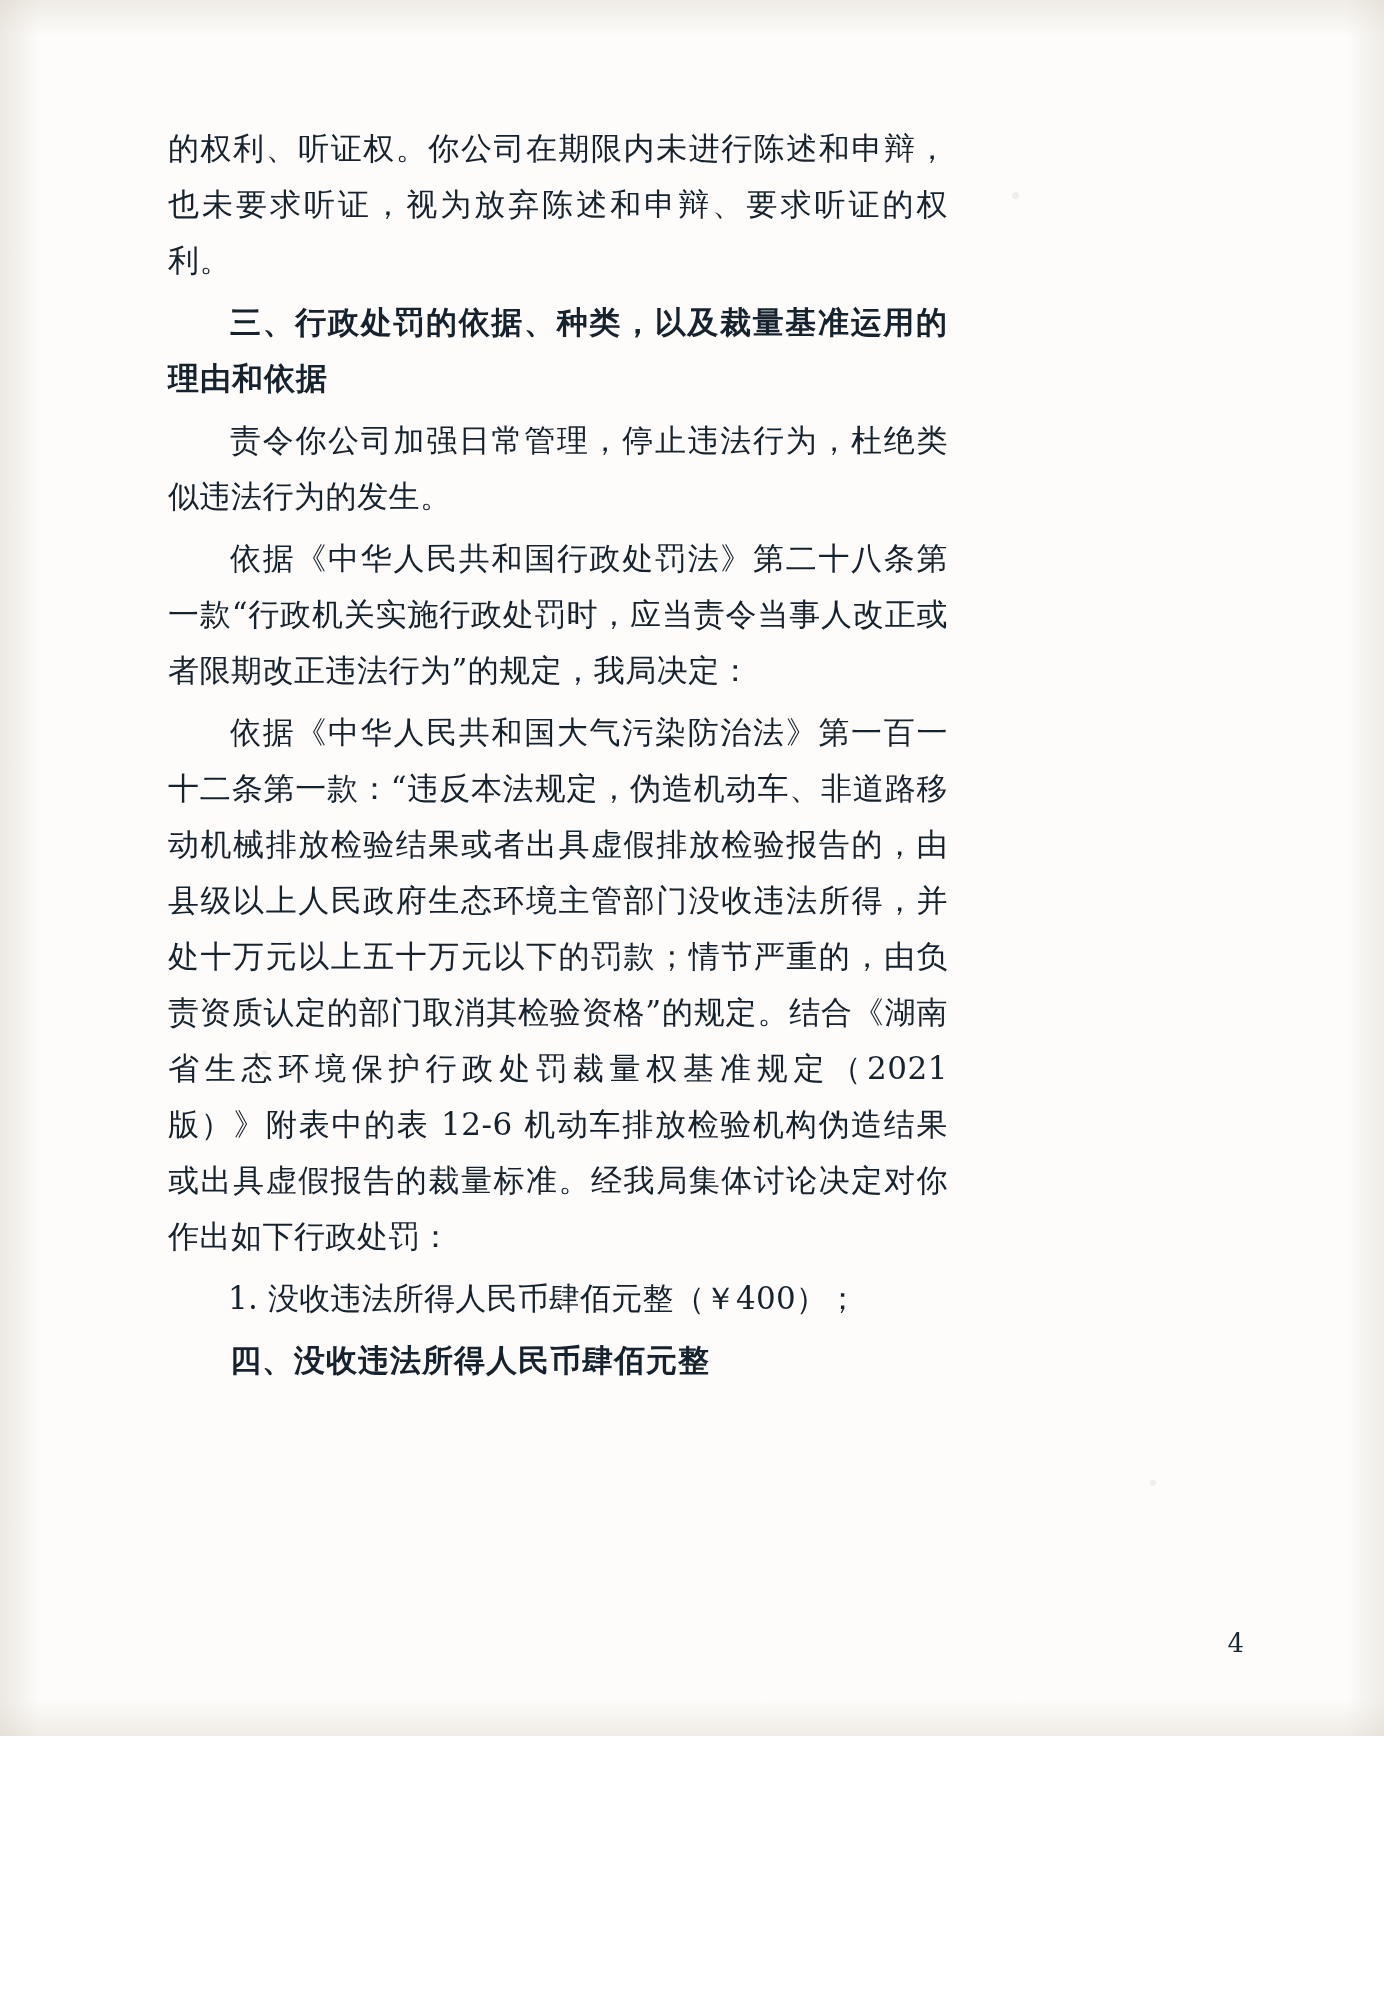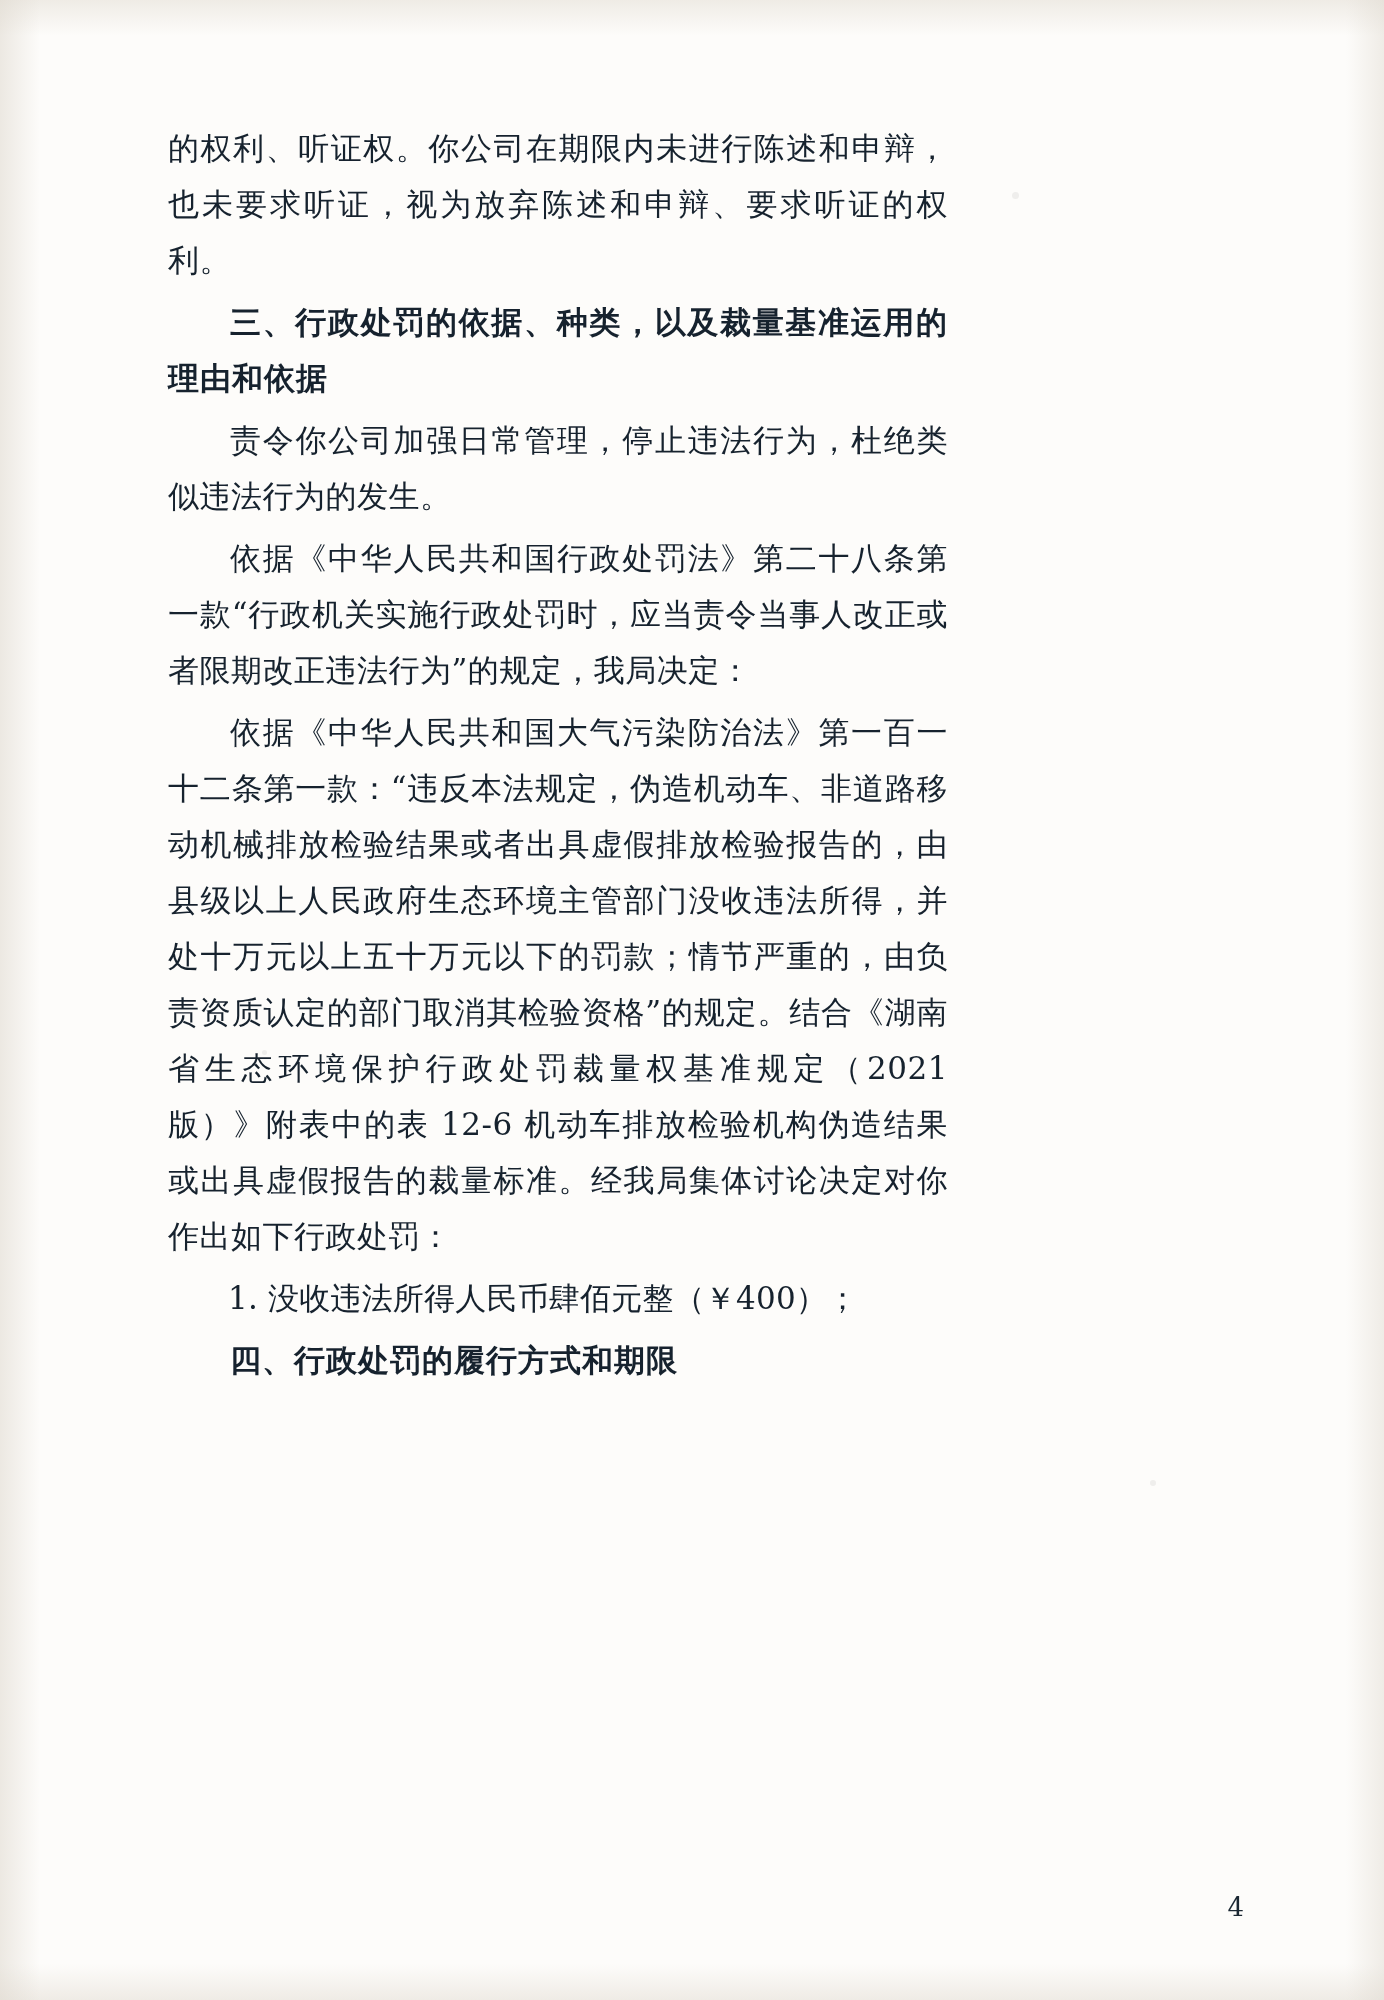--- a/index.html
+++ b/index.html
@@ -9,21 +9,21 @@
   }
   body {
     width: 1384px;
     height: 2000px;
     overflow: hidden;
     font-family: "DejaVu Serif", serif;
   }
   .page {
     position: relative;
     width: 1384px;
-    height: 2000px;
+    height: 1736px;
     background: #fdfcfa;
     box-sizing: border-box;
   }
   
   .page:before {
     content: "";
     position: absolute;
     inset: 0;
     background:
       linear-gradient(90deg, rgba(222,216,206,0.55) 0px, rgba(255,255,255,0) 40px),
@@ -93,20 +93,20 @@
 
     <p class="indent">责令你公司加强日常管理，停止违法行为，杜绝类似违法行为的发生。</p>
 
     <p class="indent">依据《中华人民共和国行政处罚法》第二十八条第一款“行政机关实施行政处罚时，应当责令当事人改正或者限期改正违法行为”的规定，我局决定：</p>
 
     <p class="indent">依据《中华人民共和国大气污染防治法》第一百一十二条第一款：“违反本法规定，伪造机动车、非道路移动机械排放检验结果或者出具虚假排放检验报告的，由县级以上人民政府生态环境主管部门没收违法所得，并处十万元以上五十万元以下的罚款；情节严重的，由负责资质认定的部门取消其检验资格”的规定。结合《湖南省生态环境保护行政处罚裁量权基准规定（2021 版）》附表中的表 12-6 机动车排放检验机构伪造结果或出具虚假报告的裁量标准。经我局集体讨论决定对你作出如下行政处罚：</p>
 
     <p class="list-item">1. 没收违法所得人民币肆佰元整（￥400）；</p>
 
 
-    <p class="heading">四、行政处罚的履行方式和期限</p>
+    <p class="heading">四、没收违法所得人民币肆佰元整</p>
 
 
   </div>
 
   <div class="page-number">4</div>
 
 </div>
 
 </body></html>

